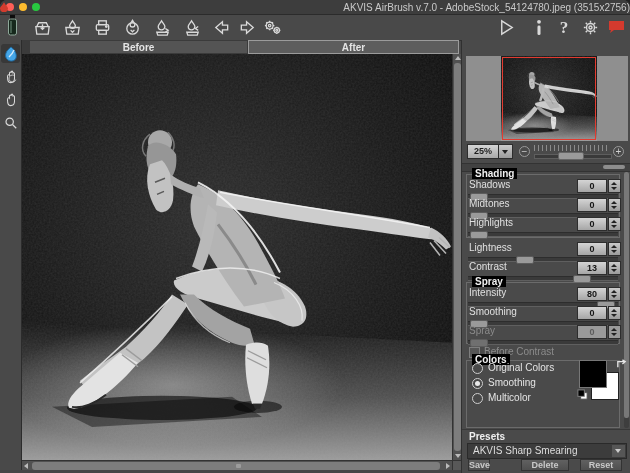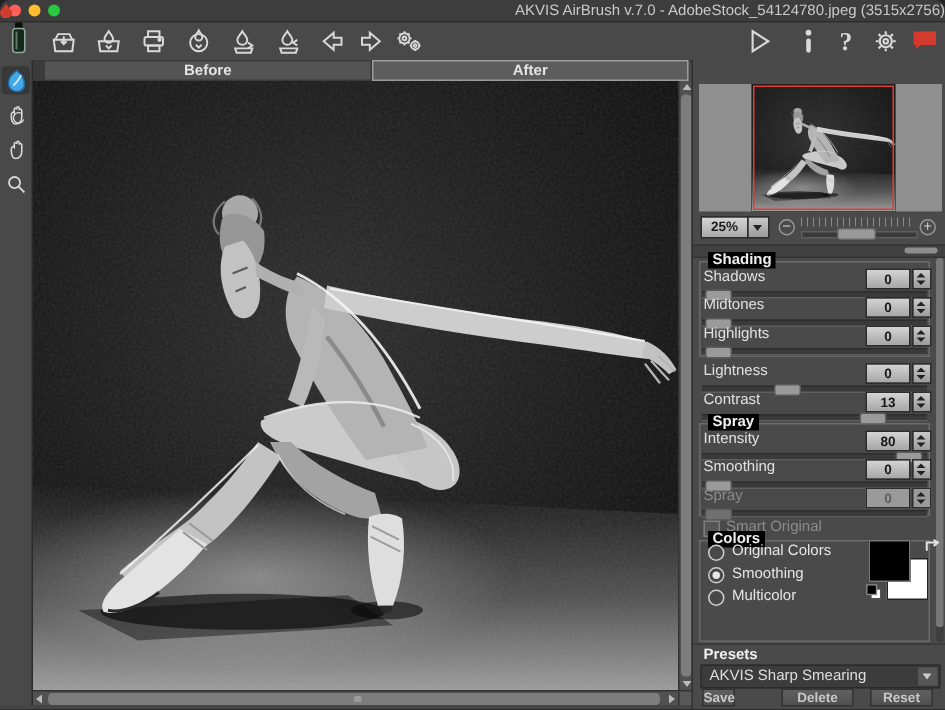--- a/index.html
+++ b/index.html
@@ -441,21 +441,21 @@
       <span class="pval dis" style="top:155px">0</span>
       <span class="pspin dis" style="top:155px">
           <i class="up"></i>
           <i class="dn"></i>
         </span>
       <div class="ptrack" style="top:170px">
           <span class="pthumb dis" style="left:1%"></span>
         </div>
 
       <span class="cb" style="top:177px"></span>
-      <span class="cblabel" style="top:176px">Smart Original</span>
+      <span class="cblabel" style="top:176px">Before Contrast</span>
 
       <div class="group" style="top:190px;height:66px">
         <span class="legend">Colors</span>
       </div>
       <span class="radio" style="top:193px"></span>
       <span class="rlabel" style="top:192px">Original Colors</span>
       <span class="radio on" style="top:208px"></span>
       <span class="rlabel" style="top:207px">Smoothing</span>
       <span class="radio" style="top:223px"></span>
       <span class="rlabel" style="top:222px">Multicolor</span>

